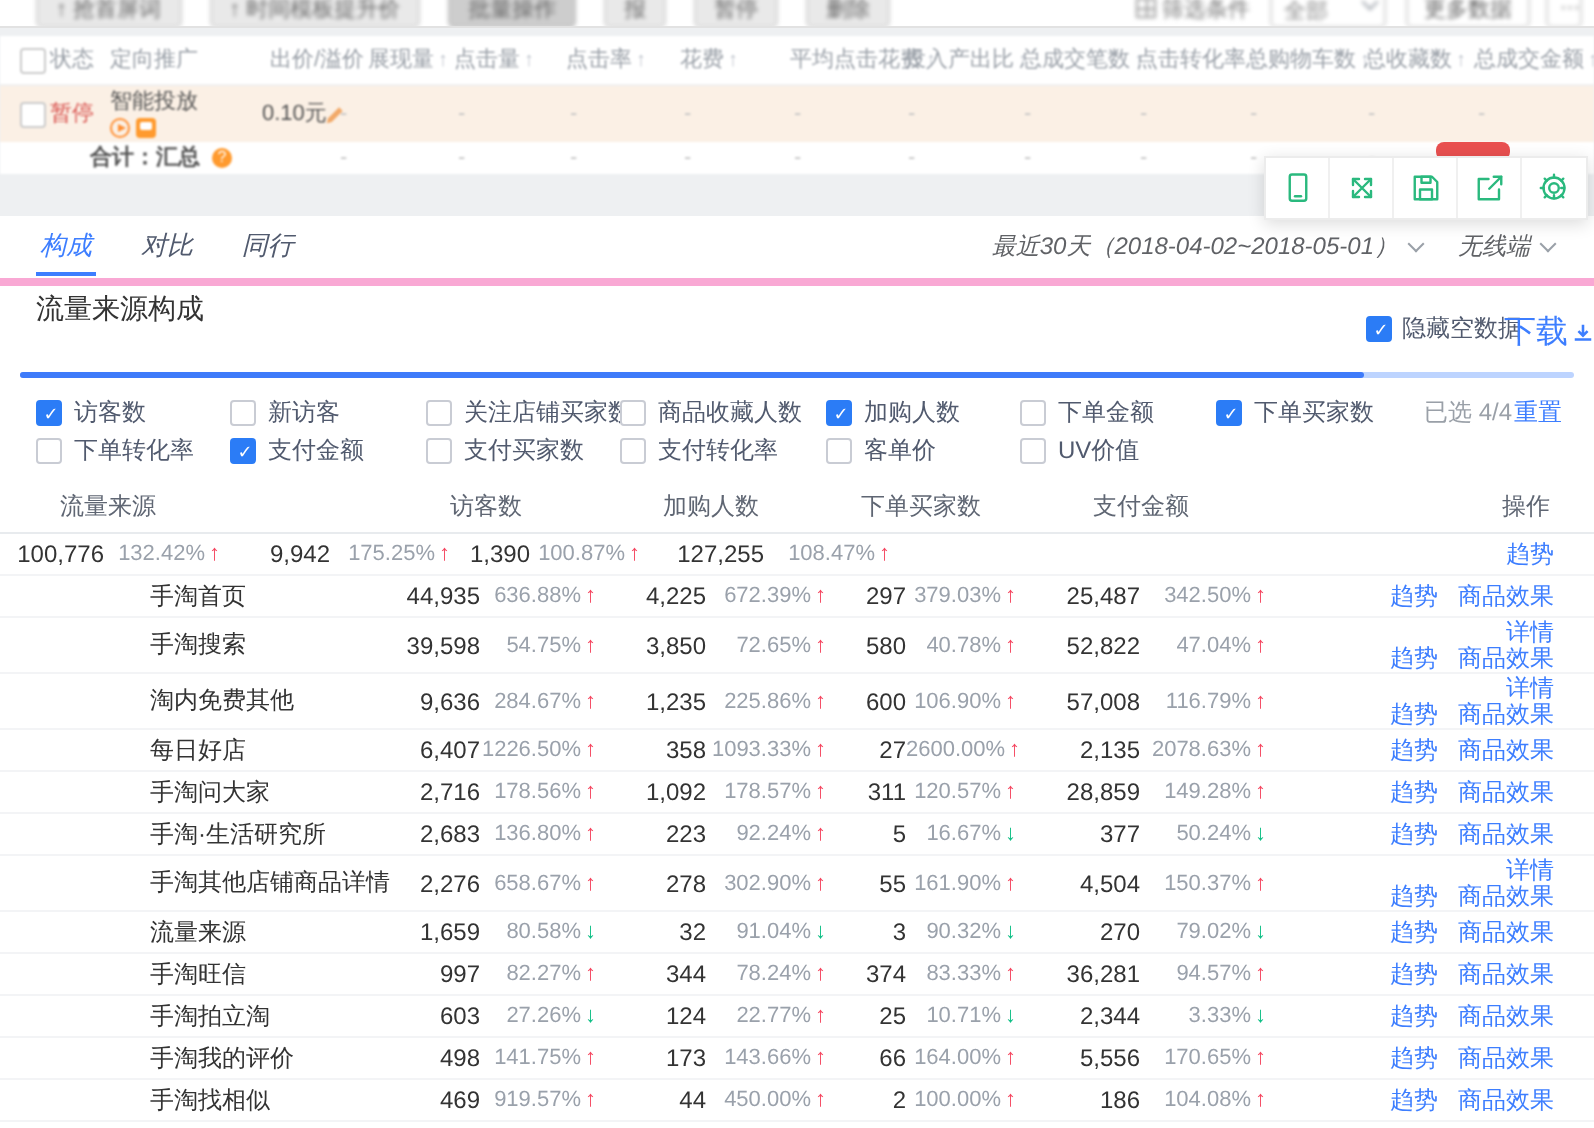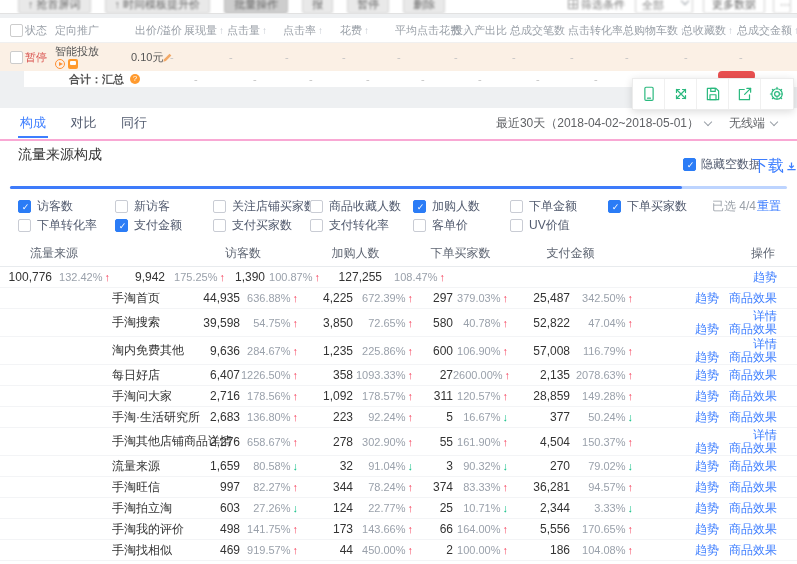--- a/index.html
+++ b/index.html
@@ -37,38 +37,38 @@
   .ct-icons{margin-top:2px;display:flex;gap:3px;}
   .icon-play{width:10px;height:10px;border:1px solid #ff8f33;border-radius:50%;box-sizing:border-box;position:relative;}
   .icon-play::after{content:"";position:absolute;left:3px;top:2px;border-left:4px solid #ff8f33;
                     border-top:2.5px solid transparent;border-bottom:2.5px solid transparent;}
   .icon-badge{width:10px;height:10px;background:#ff9a2e;border-radius:2px;position:relative;}
   .icon-badge::after{content:"";position:absolute;left:2px;top:2px;width:6px;height:4px;background:#fff;border-radius:1px;}
   .ct-bid{position:absolute;left:131px;line-height:28px;font-size:11px;color:#555;}
   .pencil{position:absolute;left:162px;top:9px;width:11px;height:11px;}
   .ct-dash{position:absolute;font-size:11px;color:#c4c4c4;}
   .ct-row .ct-dash{line-height:28px;top:0;}
-  .ct-total{position:relative;height:16px;background:#fff;margin-left:24px;}
+  .ct-total{position:relative;height:16px;background:#fff;}
   .ct-total .ct-dash{line-height:16px;top:0;}
   .ct-total-label{position:absolute;left:45px;line-height:16px;font-size:11px;color:#555;font-weight:bold;}
   .qmark{position:absolute;left:106px;top:3px;width:10px;height:10px;border-radius:50%;background:#ff9a2e;
          color:#fff;font-size:8px;line-height:10px;text-align:center;font-style:normal;}
 
   .red-pill{position:absolute;left:718px;top:71px;width:37px;height:9px;border-radius:4px;
             background:#e95050;z-index:3;}
   .float-toolbar{position:absolute;left:632px;top:78px;height:30px;display:flex;background:#fff;
                  border:1px solid #ececec;box-shadow:0 2px 8px rgba(0,0,0,.14);z-index:5;}
   .ft-btn{width:32px;height:30px;border:none;border-right:1px solid #f0f0f0;background:#fff;
           display:flex;align-items:center;justify-content:center;padding:0;cursor:pointer;}
   .ft-btn:last-child{border-right:none;}
   .ft-btn svg{stroke:#2ab97e;fill:none;stroke-width:1.6;stroke-linecap:round;stroke-linejoin:round;}
 
   
   .main-panel{position:absolute;top:108px;left:0;width:797px;height:456px;background:#fff;}
-  .tabs-row{position:relative;height:31px;border-bottom:2px solid #f9a8d4;}
+  .tabs-row{position:relative;height:31px;border-bottom:4px solid #f9a8d4;font-style:italic;}
   .tab{position:relative;display:inline-block;margin-left:20px;font-size:13px;color:#515a6e;
        line-height:30px;cursor:pointer;}
   .tab.active{color:#3d7eff;}
   .tab.active::after{content:"";position:absolute;left:-2px;right:-2px;bottom:0;height:2px;background:#3d7eff;}
   .range-controls{position:absolute;right:20px;top:0;height:31px;display:flex;align-items:center;
                   font-size:12px;color:#606266;gap:18px;white-space:nowrap;text-align:right;}
   .caret{display:inline-block;width:5px;height:5px;border-right:1.3px solid #9aa0a8;
          border-bottom:1.3px solid #9aa0a8;transform:rotate(45deg);margin-left:6px;vertical-align:2px;}
 
   .section-title{position:absolute;left:18px;top:38px;font-size:14px;color:#333;font-weight:500;}
@@ -98,21 +98,21 @@
   .h-v{width:110px;text-align:center;}
   .h-c{width:115px;text-align:center;}
   .h-b{width:95px;text-align:center;}
   .h-p{width:125px;text-align:center;}
   .h-ops{flex:1;text-align:right;padding-right:22px;}
   .mt-body{overflow:hidden;height:298px;}
   .mt-row{display:flex;align-items:center;height:20px;border-bottom:1px solid #f3f4f6;font-size:12px;}
   .mt-row.tall{height:27px;}
   .cell.name{width:188px;box-sizing:border-box;padding-left:18px;display:flex;align-items:center;
              color:#333;white-space:nowrap;overflow:visible;}
-  .cell.name.indent{padding-left:112px;}
+  .cell.name.indent{padding-left:75px;}
   .dot{width:7px;height:7px;border-radius:50%;background:#00b578;margin-right:6px;flex:none;}
   .num{text-align:right;color:#333;white-space:nowrap;}
   .pct{text-align:right;color:#9aa1ab;font-size:11px;white-space:nowrap;}
   .v-num{width:52px;} .v-pct{width:58px;}
   .c-num{width:55px;} .c-pct{width:60px;}
   .b-num{width:40px;} .b-pct{width:55px;}
   .p-num{width:62px;} .p-pct{width:63px;}
   .arr{font-style:normal;margin-left:2px;font-weight:bold;font-size:11px;}
   .arr.up{color:#f5455f;} .arr.down{color:#0ebf85;}
   .cell.ops{flex:1;text-align:right;padding-right:20px;}

